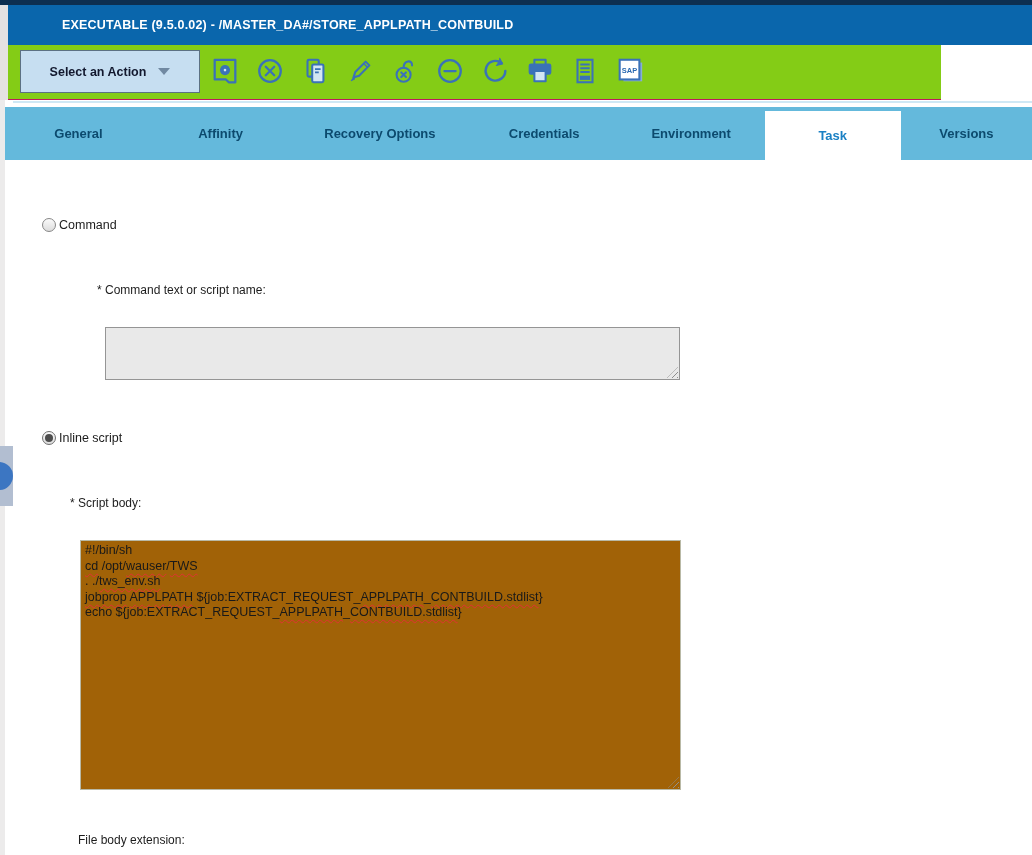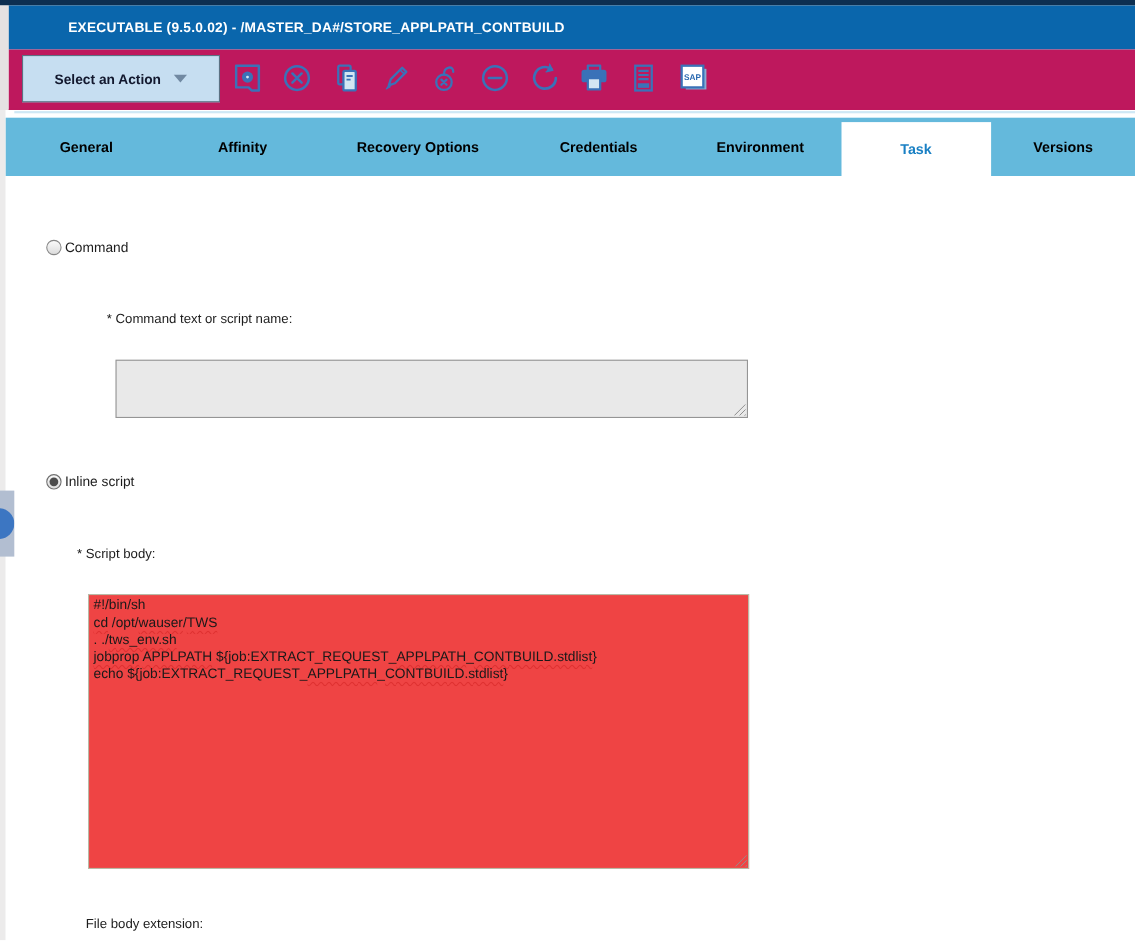--- a/index.html
+++ b/index.html
@@ -5,36 +5,36 @@
   html,body{margin:0;padding:0;background:#fff;}
   .screen{position:relative;width:1032px;height:855px;background:#ffffff;
           font-family:"Liberation Sans",sans-serif;overflow:hidden;}
 
   
   .topstrip{position:absolute;left:0;top:0;width:1032px;height:5px;background:#0d2f51;}
   .gutter-top{position:absolute;left:0;top:5px;width:8px;height:95px;background:#e5e2e2;}
   .titlebar{position:absolute;left:8px;top:5px;width:1024px;height:40px;background:#0a66ac;
             color:#fff;font-weight:bold;font-size:12.5px;line-height:40px;padding-left:54px;
             box-sizing:border-box;letter-spacing:.2px;}
-  .toolbar{position:absolute;left:8px;top:45px;width:1025px;height:55px;background:#be185d;
+  .toolbar{position:absolute;left:8px;top:45px;width:933px;height:55px;background:#84cc16;
            border-bottom:1px solid #be185d;box-sizing:border-box;}
   .action-btn{position:absolute;left:12px;top:5px;width:180px;height:43px;background:#c6def1;
               border:1px solid #5c7183;display:flex;align-items:center;justify-content:center;
               gap:12px;font-size:12.5px;font-weight:bold;color:#12182e;cursor:pointer;box-sizing:border-box;}
   .caret{width:0;height:0;border-left:6px solid transparent;border-right:6px solid transparent;
          border-top:7px solid #7189a2;}
   .iconrow{position:absolute;left:202px;top:11px;display:flex;gap:15px;align-items:center;}
   .tbicon{width:30px;height:30px;cursor:pointer;}
   .tbicon svg{width:30px;height:30px;display:block;}
 
   
   .gapline{position:absolute;left:13px;top:101px;width:1019px;height:2px;background:#cfe8f5;}
   .tabband{position:absolute;left:5px;top:107px;width:1027px;height:53px;background:#64b9dc;
            display:flex;overflow:visible;}
-  .tab{height:40px;line-height:53px;text-align:center;color:#000000;font-size:13px;font-weight:bold;
+  .tab{height:40px;line-height:53px;text-align:center;color:#0c4a6e;font-size:13px;font-weight:bold;
        cursor:pointer;box-sizing:border-box;}
   .tab.active{background:#ffffff;color:#1a80c4;margin-top:4px;height:62px;line-height:49px;}
   .w0{width:149px}.w1{width:139px}.w2{width:184px}.w3{width:149px}.w4{width:149px}.w5{width:138px}.w6{width:133px}
 
   
   .gutter-left{position:absolute;left:0;top:100px;width:5px;height:755px;background:#ecebeb;}
   .panel-handle{position:absolute;left:0;top:446px;width:13px;height:60px;background:#b2bed1;
                 overflow:hidden;cursor:pointer;}
   .handle-bubble{position:absolute;left:-15px;top:16px;width:28px;height:28px;border-radius:50%;
                  background:#3c76c2;}
@@ -44,21 +44,21 @@
   .radio{width:14px;height:14px;border-radius:50%;border:1px solid #878787;
          background:linear-gradient(#fafafa,#dcdcdc);box-sizing:border-box;flex:none;}
   .radio.selected{border-color:#6f6f6f;}
   .radio.selected::after{content:'';display:block;width:8px;height:8px;margin:2px;border-radius:50%;
          background:#4c4c4c;}
   .radio-label{margin-left:3px;font-size:12.5px;color:#1c1c1c;}
   .field-label{position:absolute;font-size:12px;color:#1c1c1c;}
 
   .gray-area{position:absolute;left:105px;top:327px;width:575px;height:53px;background:#e9e9e9;
              border:1px solid #959595;box-sizing:border-box;}
-  .yellow-area{position:absolute;left:80px;top:540px;width:601px;height:250px;background:#ef4444;
+  .yellow-area{position:absolute;left:80px;top:540px;width:601px;height:250px;background:#a16207;
                border:1px solid #b9b9a6;box-sizing:border-box;padding:2px 4px;font-size:12.5px;
                line-height:15.6px;color:#191919;overflow:hidden;cursor:text;}
   .yellow-area .line{white-space:pre;}
   .m{text-decoration-line:underline;text-decoration-style:wavy;text-decoration-color:#e03131;
      text-decoration-thickness:1px;text-underline-offset:3px;}
   .grip{position:absolute;right:1px;bottom:1px;width:11px;height:11px;
         clip-path:polygon(100% 0,0 100%,100% 100%);
         background:repeating-linear-gradient(135deg,#8f8f8f 0 1px,transparent 1px 3.6px);}
 </style>
 </head>

